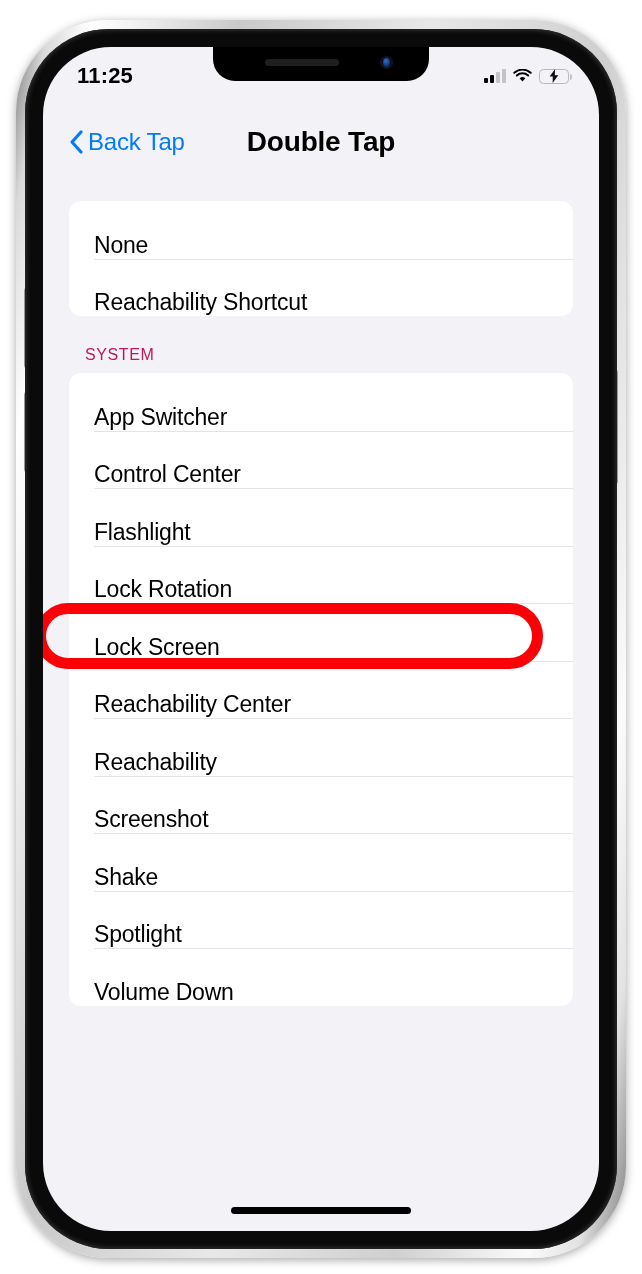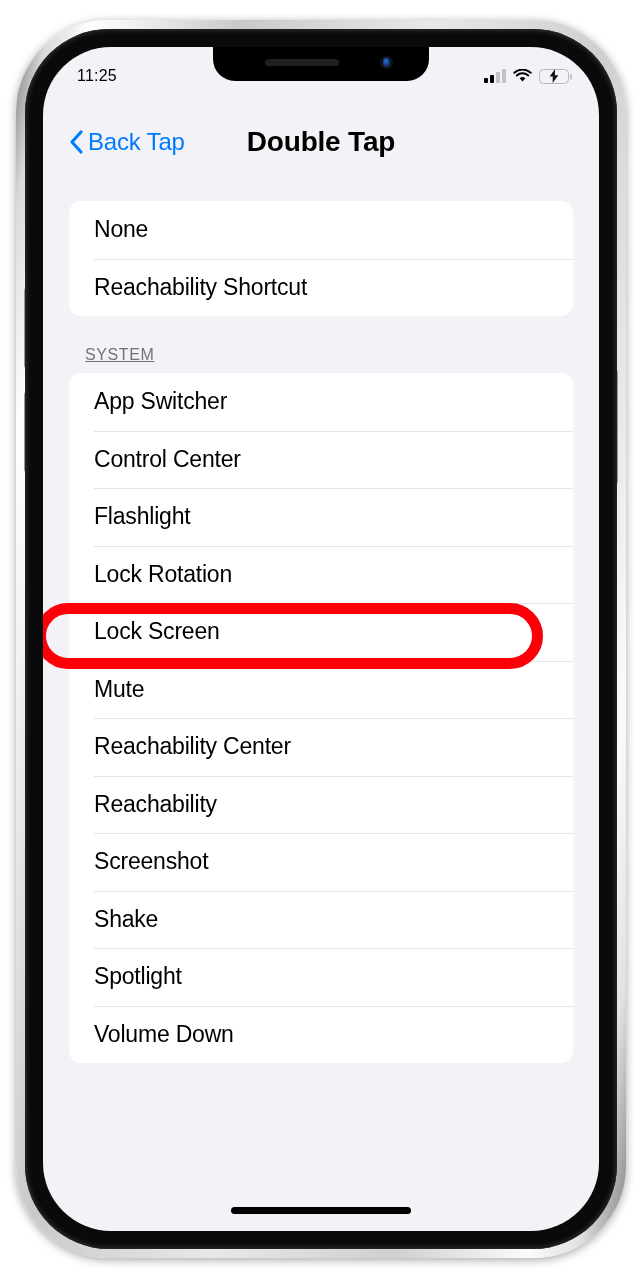--- a/index.html
+++ b/index.html
@@ -67,21 +67,21 @@
     width:7px; height:9px; border-radius:50%;
     background:radial-gradient(circle at 40% 35%, #2f6fd0, #0d2f6b 70%);
   }
 
   
   #status-bar {
     position:absolute; top:0; left:0; right:0; height:48px; z-index:20;
     display:flex; align-items:center; justify-content:space-between;
     padding:10px 30px 0 34px;
   }
-  #status-time { font-size:16px; font-weight:400; color:#000; letter-spacing:.2px; }
+  #status-time { font-size:22px; font-weight:700; color:#000; letter-spacing:.2px; }
   #status-right { display:flex; align-items:center; gap:7px; }
 
   .sig-bars { display:flex; align-items:flex-end; gap:2px; height:13px; }
   .sig-bars i { display:block; width:4px; border-radius:1px; background:#c3c3c6; }
   .sig-bars i.on { background:#000; }
   .sig-bars i:nth-child(1){ height:5px; }
   .sig-bars i:nth-child(2){ height:8px; }
   .sig-bars i:nth-child(3){ height:11px; }
   .sig-bars i:nth-child(4){ height:14px; }
 
@@ -111,26 +111,26 @@
   #nav-title {
     width:100%; text-align:center;
     font-size:28px; font-weight:700; color:#000; letter-spacing:-.2px;
   }
 
   
   #content { position:absolute; top:110px; left:0; right:0; bottom:0; }
   .group { margin:0 26px; background:#fff; border-radius:12px; overflow:hidden; }
   #group-top { margin-top:44px; }
   .group-header {
-    font-size:16px; color:#737373; letter-spacing:.6px;
-    padding:30px 0 9px 42px; text-transform:uppercase;text-decoration:underline;
+    font-size:16px; color:#be185d; letter-spacing:.6px;
+    padding:30px 0 9px 42px; text-transform:uppercase;
   }
   .row {
     position:relative; height:57.5px;
-    display:flex; align-items:center;
+    display:flex; align-items:flex-end;
     padding-left:25px;
     cursor:pointer;
   }
   .row + .row::before {
     content:""; position:absolute; left:25px; right:0; top:0;
     height:1px; background:#e4e4e8;
   }
   .row-label { font-size:23px; color:#000; letter-spacing:-.2px; }
 
   
@@ -220,23 +220,20 @@
           <div class="row">
             <span class="row-label">Flashlight</span>
           </div>
           <div class="row">
             <span class="row-label">Lock Rotation</span>
           </div>
           <div class="row">
             <span class="row-label">Lock Screen</span>
           </div>
           <div class="row">
-            <span class="row-label">Mute</span>
-          </div>
-          <div class="row">
             <span class="row-label">Reachability Center</span>
           </div>
           <div class="row">
             <span class="row-label">Reachability</span>
           </div>
           <div class="row">
             <span class="row-label">Screenshot</span>
           </div>
           <div class="row">
             <span class="row-label">Shake</span>

